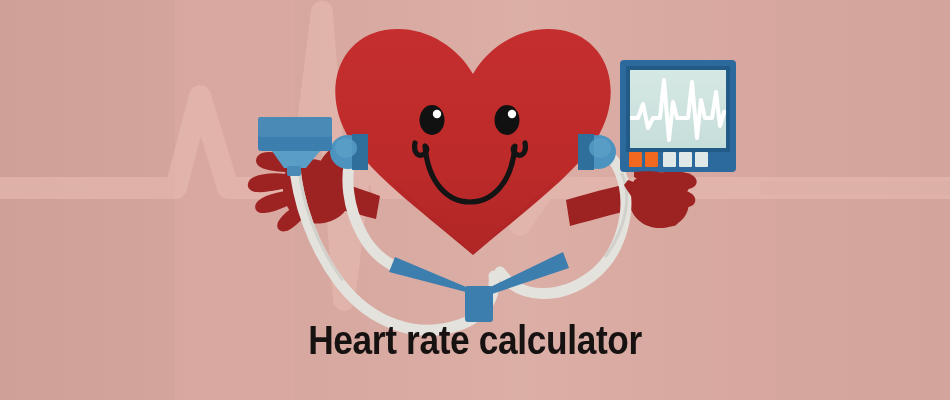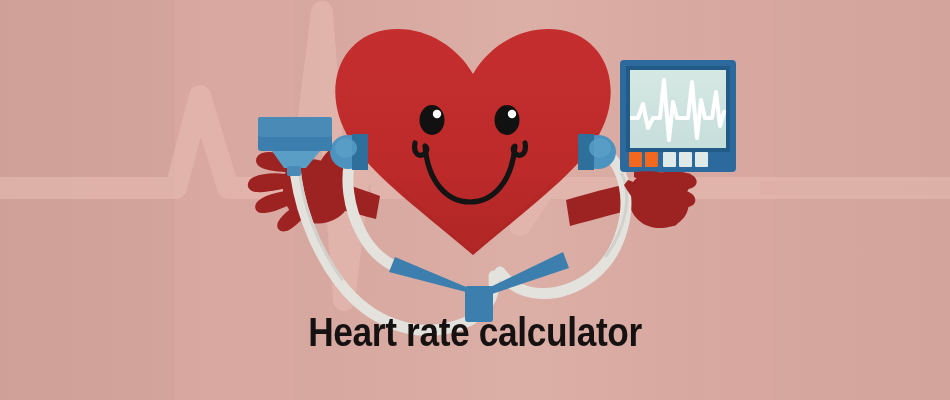--- a/index.html
+++ b/index.html
@@ -20,21 +20,21 @@
     position: absolute;
     top: 0;
     left: 0;
     width: 950px;
     height: 400px;
     display: block;
   }
   .caption-layer {
     position: absolute;
     left: 0;
-    bottom: 16px;
+    bottom: 8px;
     width: 950px;
     height: 90px;
     display: flex;
     align-items: flex-start;
     justify-content: center;
     pointer-events: none;
   }
   #banner-caption {
     font-family: "Liberation Sans Narrow", "Liberation Sans", "DejaVu Sans", sans-serif;
     font-size: 41px;

